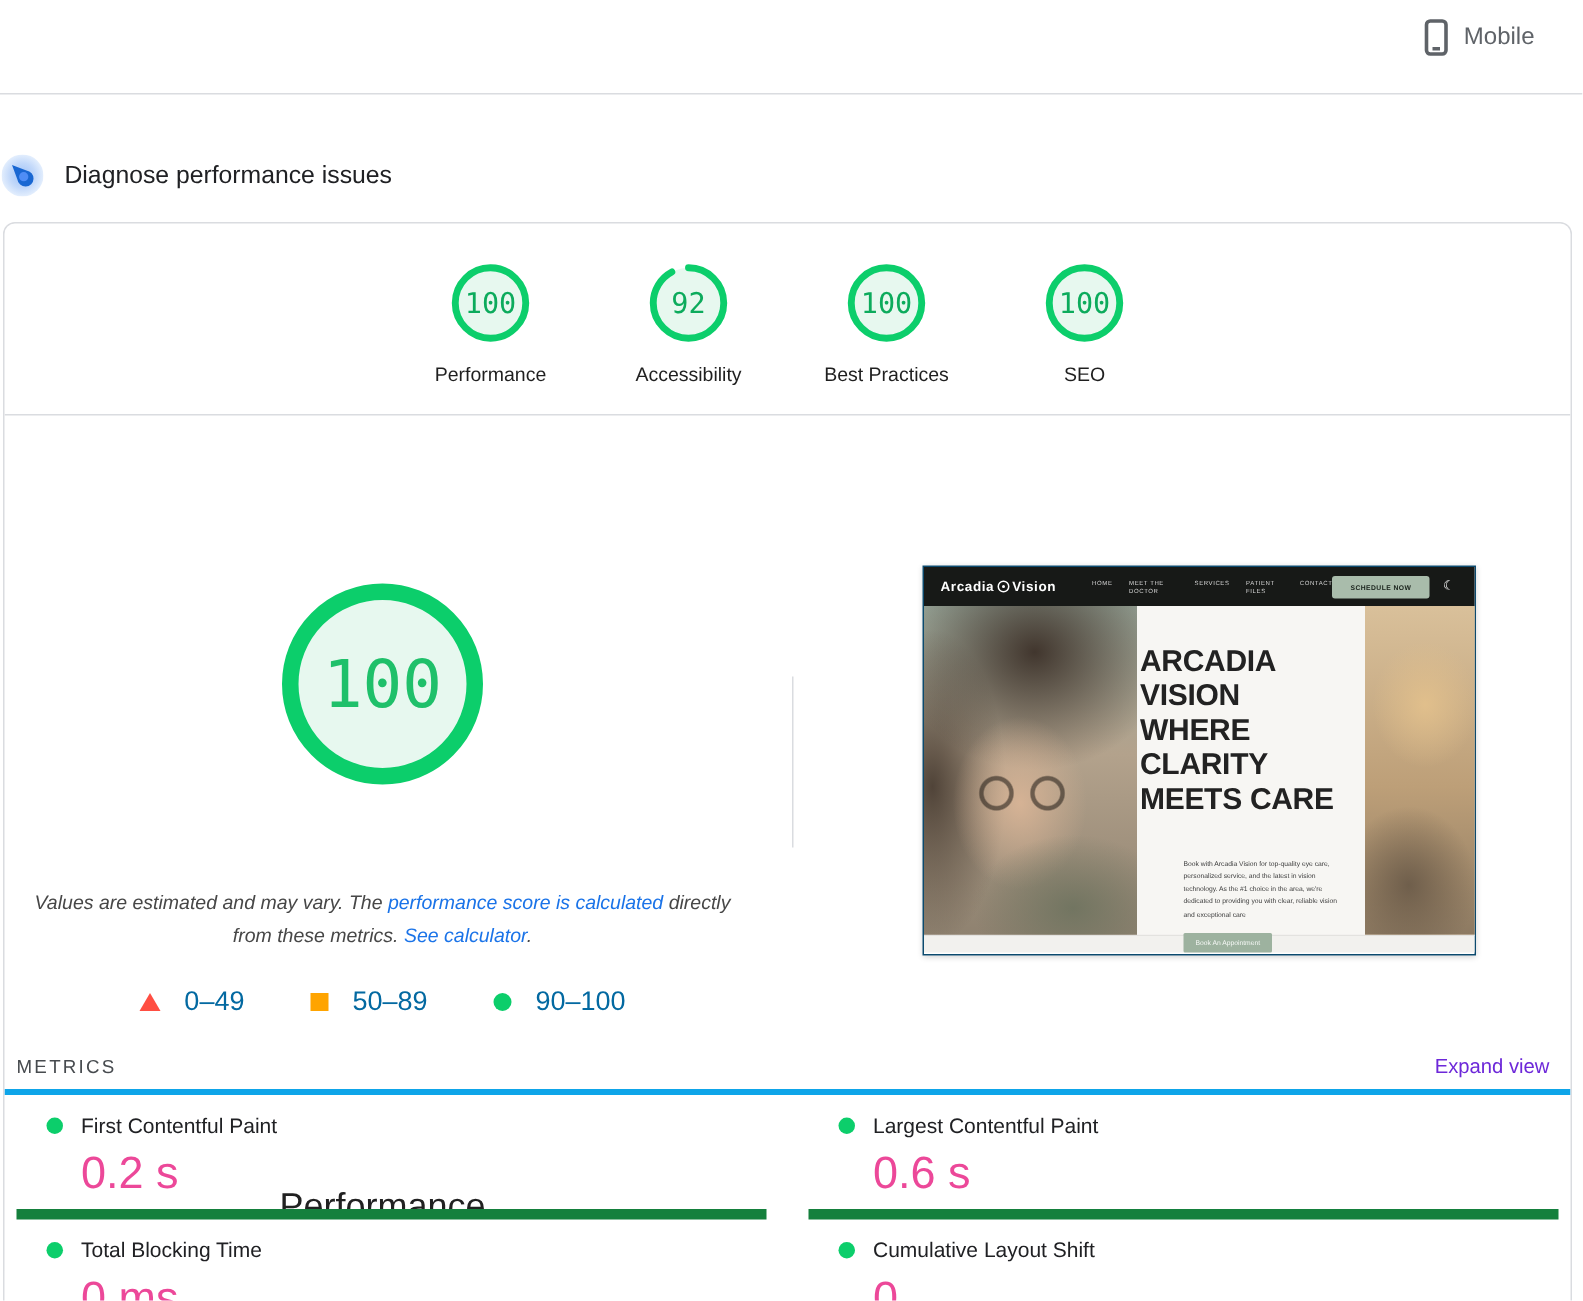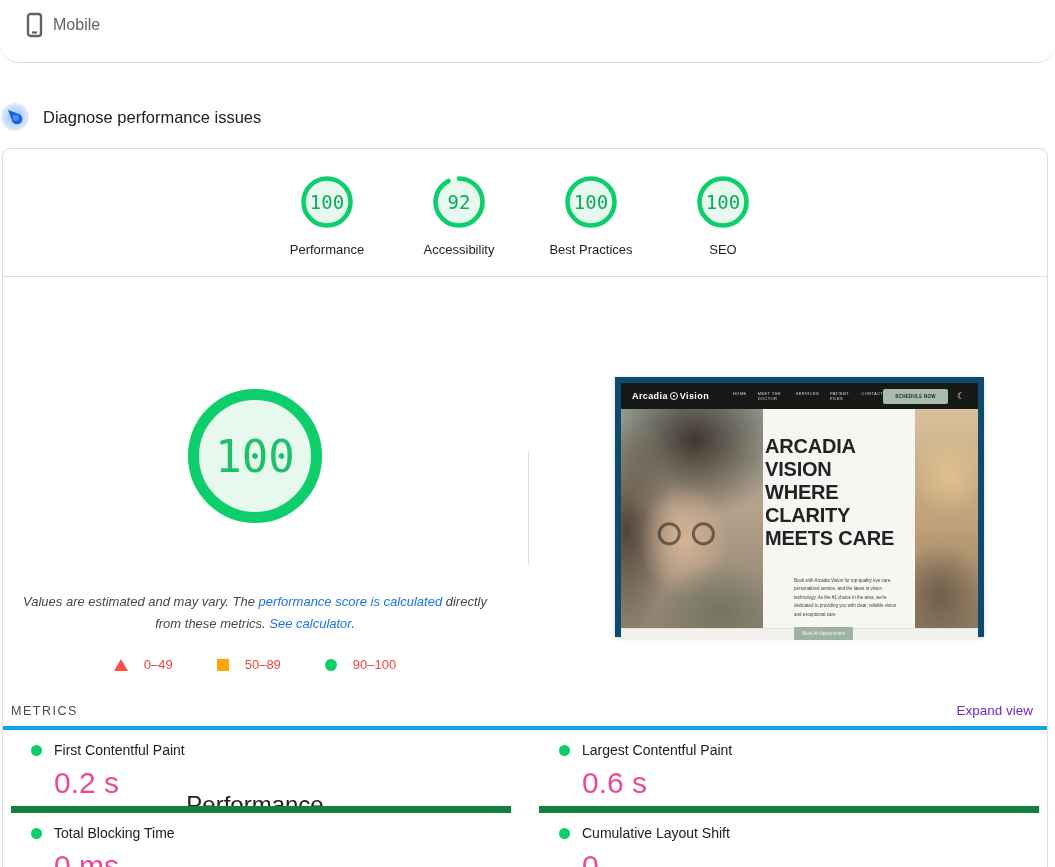--- a/index.html
+++ b/index.html
@@ -2,21 +2,21 @@
 <html><head>
 <meta charset="utf-8">
 <style>
   * { margin:0; padding:0; box-sizing:border-box; }
   html,body { width:1055px; height:867px; overflow:hidden; background:#fff;
     font-family:"Liberation Sans", sans-serif; color:#202124; }
   .page { position:relative; width:1055px; height:867px; }
 
   
   .topbar { position:absolute; top:0; left:0; right:0; height:63px;
-    border-bottom:1px solid #dadce0; display:flex; justify-content:flex-start;border-radius:19px; }
+    border-bottom:1px solid #dadce0; display:flex; justify-content:flex-end; }
   .tab { height:50px; display:flex; align-items:center; gap:10px; padding:0 26px;
     font-size:16px; cursor:pointer; position:relative; }
   .tab-mobile { color:#5f6368; margin-right:6px; }
   .tab-desktop { color:#1967d2; background:#e8f0fe; font-weight:500; }
   .tab-desktop::after { content:""; position:absolute; left:0; right:0; bottom:0;
     height:3px; background:#1a73e8; border-radius:3px 3px 0 0; }
 
   
   .diagnose { position:absolute; top:96px; left:0; height:42px; display:flex;
     align-items:center;justify-content:flex-end; }
@@ -42,32 +42,32 @@
   .gauge-num { font-family:"DejaVu Sans Mono", monospace; font-size:44px; color:#1fc06a; }
   .gauge-title { position:absolute; left:-185px; width:504px; top:402px;
     font-size:24px; color:#212121; text-align:center; }
 
   .disclaimer { position:absolute; left:16px; top:442px; width:472px;
     text-align:center; font-size:13px; line-height:22px; color:#474747;font-style:italic; }
   .disclaimer a { color:#1a73e8; text-decoration:none; }
 
   .legend { position:absolute; left:0; top:508px; width:504px; display:flex;
     justify-content:center; gap:44px; align-items:center; }
-  .legend-item { display:flex; align-items:center; gap:16px; font-size:13px; color:#ef4444; }
+  .legend-item { display:flex; align-items:center; gap:16px; font-size:18px; color:#0369a1; }
   .shape-triangle { width:0; height:0; border-left:7px solid transparent;
     border-right:7px solid transparent; border-bottom:12px solid #ff4e42; }
   .shape-square { width:12px; height:12px; background:#ffa400; }
   .shape-circle { width:12px; height:12px; border-radius:50%; background:#0cce6b; }
 
   .vdivider { position:absolute; left:525px; top:302px; width:1px; height:114px;
     background:#dadce0; }
 
   
   .thumb { position:absolute; left:612px; top:228px; width:369px; height:260px;
-    border:6px solid #0c4a6e; box-shadow:0 1px 4px rgba(0,0,0,.18); background:#fff; }
+    border:1px solid #0c4a6e; box-shadow:0 1px 4px rgba(0,0,0,.18); background:#fff; }
   .t-nav { height:26px; background:#171917; display:flex; align-items:center;
     padding:0 11px; }
   .t-logo { color:#fff; font-size:9px; font-weight:600; letter-spacing:.4px;
     display:flex; align-items:center; gap:2px; white-space:nowrap; }
   .t-eye { width:8px; height:8px; border:1px solid #fff; border-radius:50%;
     display:inline-block; position:relative; }
   .t-eye::after { content:""; position:absolute; left:2px; top:2px; width:2px;
     height:2px; background:#fff; border-radius:50%; }
   .t-links { display:flex; gap:11px; margin-left:24px; }
   .t-links span { font-size:4px; letter-spacing:.4px; color:#d6d6d6;

